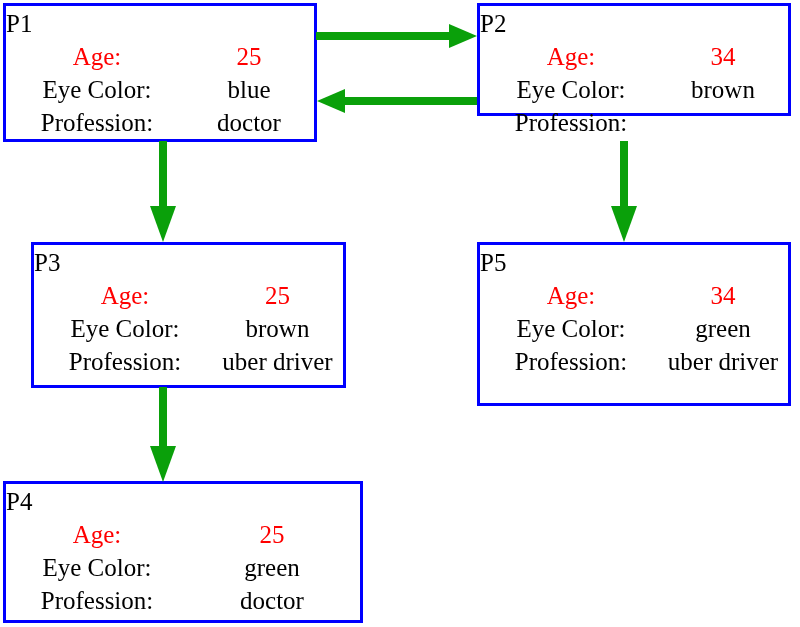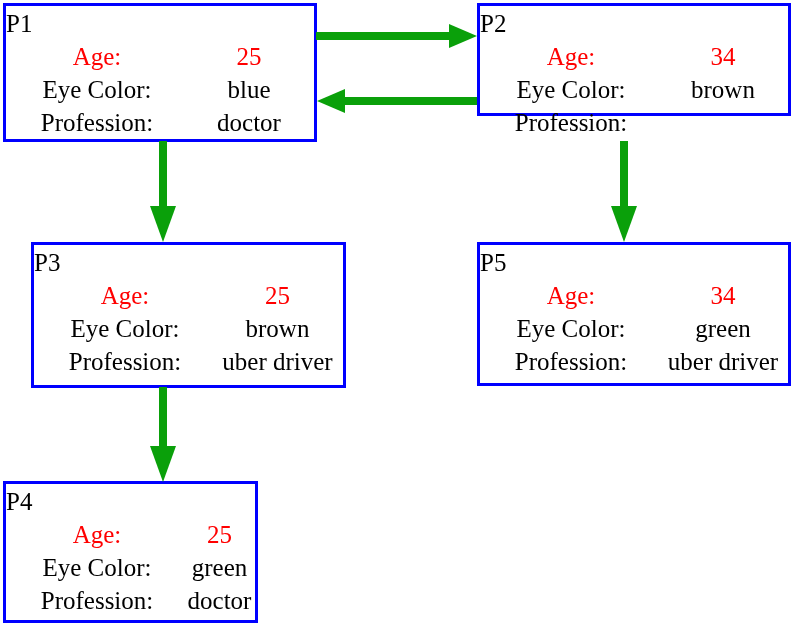--- a/index.html
+++ b/index.html
@@ -20,22 +20,22 @@
     background:var(--bg);box-sizing:border-box;padding-top:1px;
   }
   .card-title{text-align:left;line-height:33px;font-family:Liberation Serif, serif;}
   .row{display:flex;line-height:33px;padding-left:4px;text-align:center;}
   .row .label{width:174px;flex:0 0 174px;}
   .row .value{flex:1;}
   .accent{color:var(--accent);}
   #card-p1{left:3px;top:3px;width:314px;height:139px;}
   #card-p2{left:477px;top:3px;width:314px;height:113px;}
   #card-p3{left:3px;top:242px;width:315px;height:146px;margin-left:28px;}
-  #card-p5{left:477px;top:242px;width:314px;height:144px;}
-  #card-p4{left:3px;top:481px;width:255px;height:142px;}
+  #card-p5{left:477px;top:242px;width:314px;height:164px;}
+  #card-p4{left:3px;top:481px;width:360px;height:142px;}
   .shaft{position:absolute;background:var(--edge);}
   .head{position:absolute;width:0;height:0;}
   .head-right{border-top:12px solid transparent;border-bottom:12px solid transparent;border-left:28px solid var(--edge);}
   .head-left{border-top:12px solid transparent;border-bottom:12px solid transparent;border-right:28px solid var(--edge);}
   .head-down{border-left:13px solid transparent;border-right:13px solid transparent;border-top:36px solid var(--edge);}
 </style>
 </head>
 <body>
 
 <div class="card" id="card-p1">

